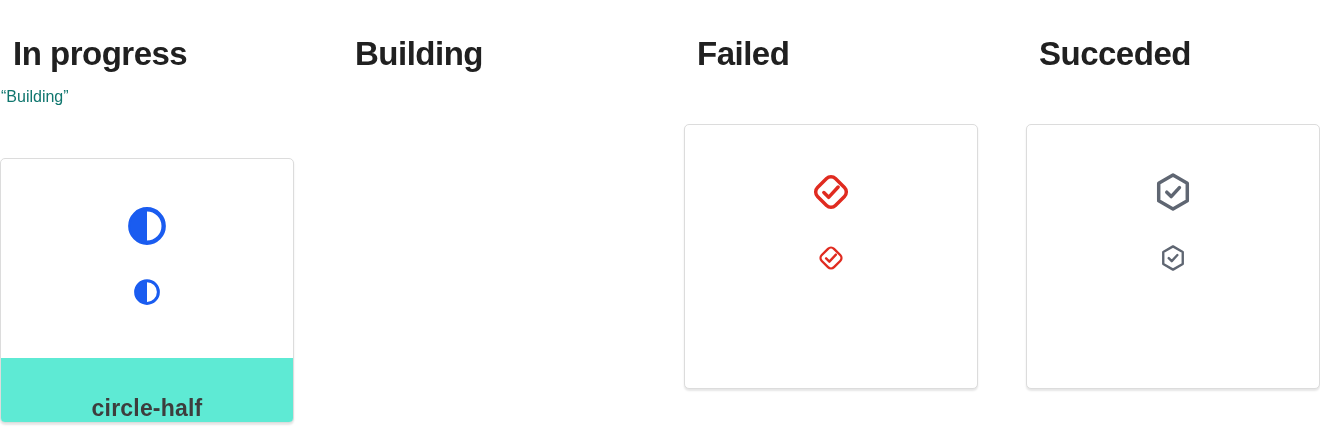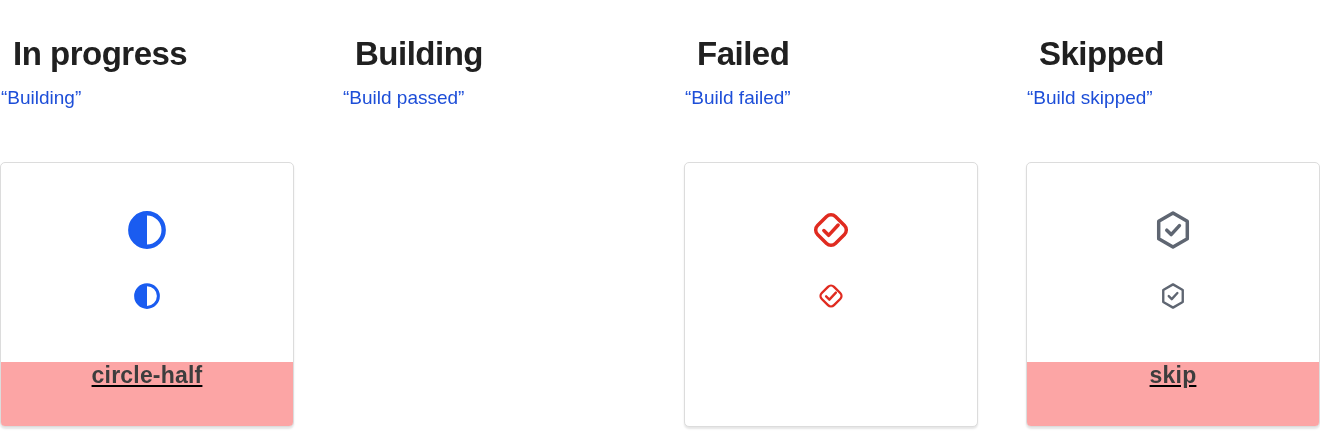--- a/index.html
+++ b/index.html
@@ -23,24 +23,24 @@
     margin: 36px 0 0 1px;
     font-size: 33px;
     line-height: 1.1;
     font-weight: 800;
     letter-spacing: -0.5px;
     color: #202020;
     padding-left: 12px;
   }
   .subtitle {
     margin: 15px 0 0 1px;
-    font-size: 19px;
+    font-size: 16px;
     line-height: 1.2;
     font-weight: 500;
-    color: #1d4ed8;
+    color: #0f766e;
   }
   .card {
     margin-top: 52px;
     height: 263px;
     background: #ffffff;
     border: 1px solid #dcdcdc;
     border-radius: 5px;
     box-shadow: 0 2px 2px rgba(0,0,0,0.10);
     display: flex;
     flex-direction: column;
@@ -52,25 +52,24 @@
     flex-direction: column;
     align-items: center;
     padding-top: 45px;
     gap: 29px;
   }
   .icon-large { width: 44px; height: 44px; display: block; }
   .icon-small { width: 30px; height: 30px; display: block; }
   .card-footer {
     flex: 0 0 64px;
     height: 64px;
-    background: #fca5a5;
+    background: #5eead4;
     display: flex;
-    align-items: flex-start;
+    align-items: flex-end;
     justify-content: center;
-    text-decoration: underline;
   }
   .label {
     font-size: 23px;
     font-weight: 700;
     letter-spacing: 0.2px;
     color: #3d3d3d;
   }
 </style>
 </head>
 <body>
@@ -92,53 +91,47 @@
         </svg>
       </div>
       <div class="card-footer">
         <span class="label">circle-half</span>
       </div>
     </div>
   </div>
 
   <div class="column">
     <h2 class="heading">Building</h2>
-    <div class="subtitle">“Build passed”</div>
   </div>
 
   <div class="column">
     <h2 class="heading">Failed</h2>
-    <div class="subtitle">“Build failed”</div>
     <div class="card">
       <div class="card-body" style="color: rgb(224, 43, 32);">
         <svg class="icon-large" viewBox="0 0 24 24">
           <rect x="5.1" y="5.1" width="13.8" height="13.8" rx="3.4" fill="none" stroke="currentColor" stroke-width="1.9" transform="rotate(45 12 12)"></rect>
           <path d="M8.1 12.3 L10.7 14.9 L15.9 9.3" fill="none" stroke="currentColor" stroke-width="1.9" stroke-linecap="round" stroke-linejoin="round"></path>
         </svg>
         <svg class="icon-small" viewBox="0 0 24 24">
           <rect x="5.1" y="5.1" width="13.8" height="13.8" rx="3.4" fill="none" stroke="currentColor" stroke-width="1.9" transform="rotate(45 12 12)"></rect>
           <path d="M8.1 12.3 L10.7 14.9 L15.9 9.3" fill="none" stroke="currentColor" stroke-width="1.9" stroke-linecap="round" stroke-linejoin="round"></path>
         </svg>
       </div>
     </div>
   </div>
 
   <div class="column">
-    <h2 class="heading">Skipped</h2>
-    <div class="subtitle">“Build skipped”</div>
+    <h2 class="heading">Succeded</h2>
     <div class="card">
       <div class="card-body" style="color: rgb(95, 102, 114);">
         <svg class="icon-large" viewBox="0 0 24 24">
           <path d="M12 2.7 L19.8 7.2 L19.8 16.8 L12 21.3 L4.2 16.8 L4.2 7.2 Z" fill="none" stroke="currentColor" stroke-width="1.9" stroke-linejoin="round"></path>
           <path d="M8.6 12.1 L11 14.5 L15.5 9.6" fill="none" stroke="currentColor" stroke-width="1.9" stroke-linecap="round" stroke-linejoin="round"></path>
         </svg>
         <svg class="icon-small" viewBox="0 0 24 24">
           <path d="M12 2.7 L19.8 7.2 L19.8 16.8 L12 21.3 L4.2 16.8 L4.2 7.2 Z" fill="none" stroke="currentColor" stroke-width="1.9" stroke-linejoin="round"></path>
           <path d="M8.6 12.1 L11 14.5 L15.5 9.6" fill="none" stroke="currentColor" stroke-width="1.9" stroke-linecap="round" stroke-linejoin="round"></path>
         </svg>
       </div>
-      <div class="card-footer">
-        <span class="label">skip</span>
-      </div>
     </div>
   </div>
 
 </div>
 
 </body></html>

